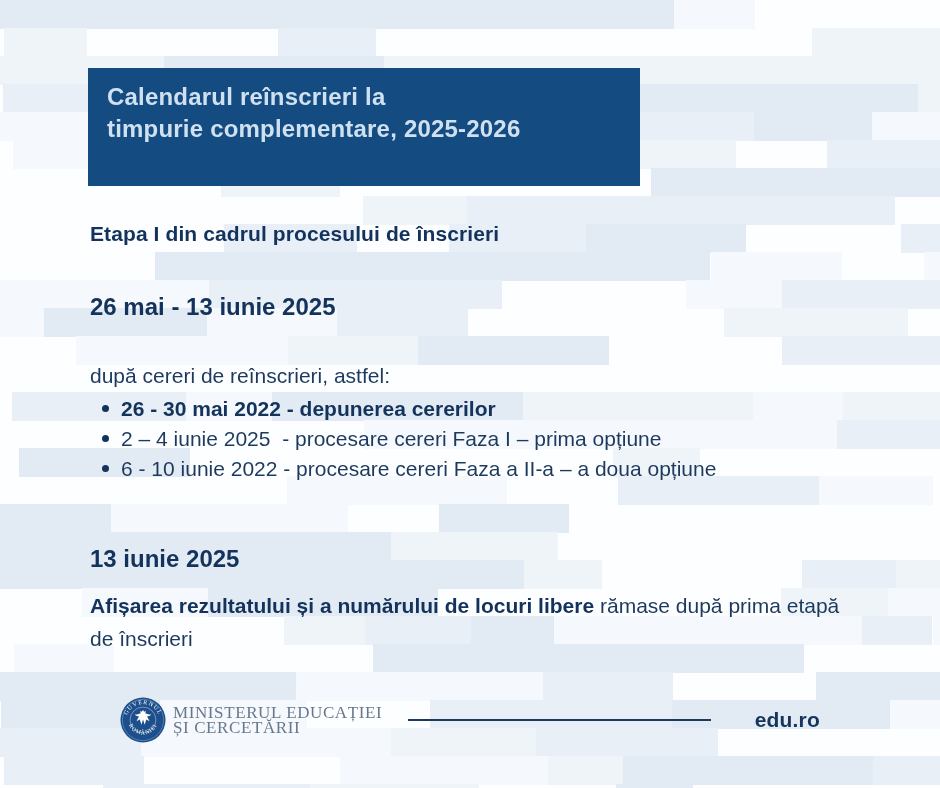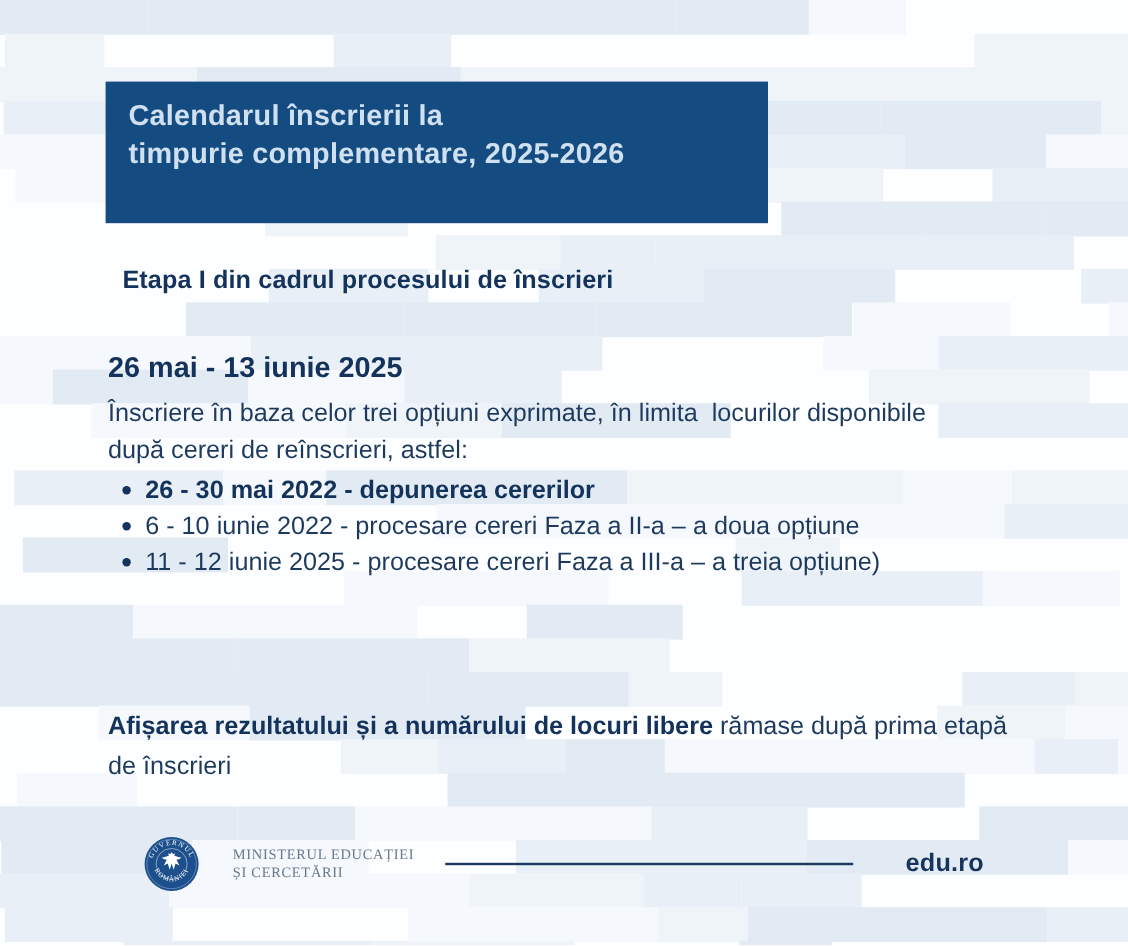--- a/index.html
+++ b/index.html
@@ -15,21 +15,21 @@
   .banner{
     position:absolute;left:88px;top:68px;width:552px;height:118px;
     background:#144b80;color:#cfe0f1;
     font-weight:bold;font-size:24px;line-height:32px;
     padding:13px 0 0 19px;box-sizing:border-box;
     letter-spacing:0.2px;
   }
   .banner div{white-space:nowrap;}
 
   .stage-heading{
-    position:absolute;left:102px;top:222px;
+    position:absolute;left:90px;top:222px;
     font-size:21px;font-weight:bold;color:#13335c;letter-spacing:0.1px;
   }
   .date-heading{
     position:absolute;left:90px;
     font-size:24px;font-weight:bold;color:#13335c;
   }
   .d1{top:293px;}
   .d2{top:545px;}
 
   .intro{
@@ -53,23 +53,23 @@
     font-size:21px;line-height:33px;color:#1d3a5e;
   }
   .result b{color:#13335c;}
 
   .footer{
     position:absolute;left:120px;top:694px;width:700px;height:52px;
     display:flex;align-items:center;
   }
   .seal{width:46px;height:46px;flex:0 0 auto;}
   .ministry{
-    margin-left:28px;
+    margin-left:7px;
     font-family:"Liberation Serif",serif;
-    font-size:12px;line-height:15px;letter-spacing:0.6px;
+    font-size:17px;line-height:15px;letter-spacing:0.6px;
     color:#67788c;
   }
   .rule{flex:1;height:2px;background:#1d3a5e;margin:0 44px 0 26px;}
   .website{
     font-size:21px;font-weight:bold;color:#16355c;letter-spacing:0.2px;
     text-decoration:none;
   }
 </style>
 </head>
 <body>
@@ -199,36 +199,37 @@
       <i style="left: 622.907px; top: 756px; width: 250.312px; height: 29px; background: rgb(226, 235, 243);"></i>
       <i style="left: 873.22px; top: 756px; width: 239.629px; height: 29px; background: rgb(233, 239, 247);"></i>
       <i style="left: 102.933px; top: 784px; width: 207.516px; height: 29px; background: rgb(233, 239, 247);"></i>
       <i style="left: 310.448px; top: 784px; width: 168.526px; height: 29px; background: rgb(239, 244, 249);"></i>
       <i style="left: 615.646px; top: 784px; width: 77.8444px; height: 29px; background: rgb(226, 235, 243);"></i>
     </div>
 
   <div class="layer">
 
     <div class="banner">
-      <div>Calendarul înscrierii la</div>
+      <div>Calendarul reînscrieri la</div>
       <div>timpurie complementare, 2025-2026</div>
     </div>
 
     <div class="stage-heading">Etapa I din cadrul procesului de înscrieri</div>
 
     <div class="date-heading d1">26 mai - 13 iunie 2025</div>
 
-    <p class="intro"><span>Înscriere în baza celor trei opțiuni exprimate, în limita  locurilor disponibile</span><br><span>după cereri de reînscrieri, astfel:</span></p>
+    <p class="intro"><br><span>după cereri de reînscrieri, astfel:</span></p>
 
     <ul class="bullets">
       <li class="bold">26 - 30 mai 2022 - depunerea cererilor</li>
+      <li>2 – 4 iunie 2025  - procesare cereri Faza I – prima opțiune</li>
       <li>6 - 10 iunie 2022 - procesare cereri Faza a II-a – a doua opțiune</li>
-      <li>11 - 12 iunie 2025 - procesare cereri Faza a III-a – a treia opțiune)</li>
     </ul>
 
+    <div class="date-heading d2">13 iunie 2025</div>
 
     <p class="result"><b>Afișarea rezultatului și a numărului de locuri libere</b><span> rămase după prima etapă de înscrieri</span></p>
 
     <div class="footer">
 
       <svg class="seal" viewBox="0 0 48 48">
         <circle cx="24" cy="24" r="23.5" fill="#1d4f8c"></circle>
         <circle cx="24" cy="24" r="21.5" fill="none" stroke="#8fb0d6" stroke-width="0.6" opacity="0.8"></circle>
         <circle cx="24" cy="24" r="13.5" fill="none" stroke="#ffffff" stroke-width="0.6" opacity="0.7"></circle>
         <defs>

